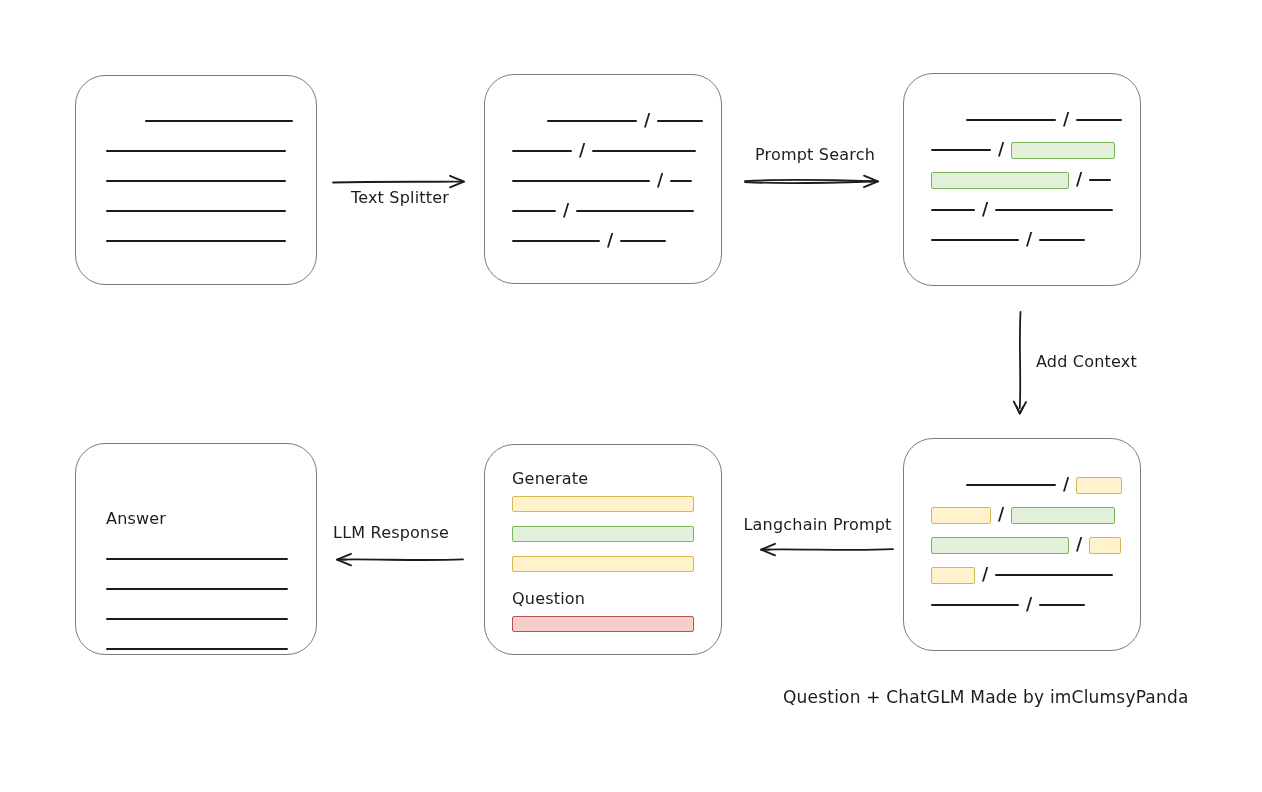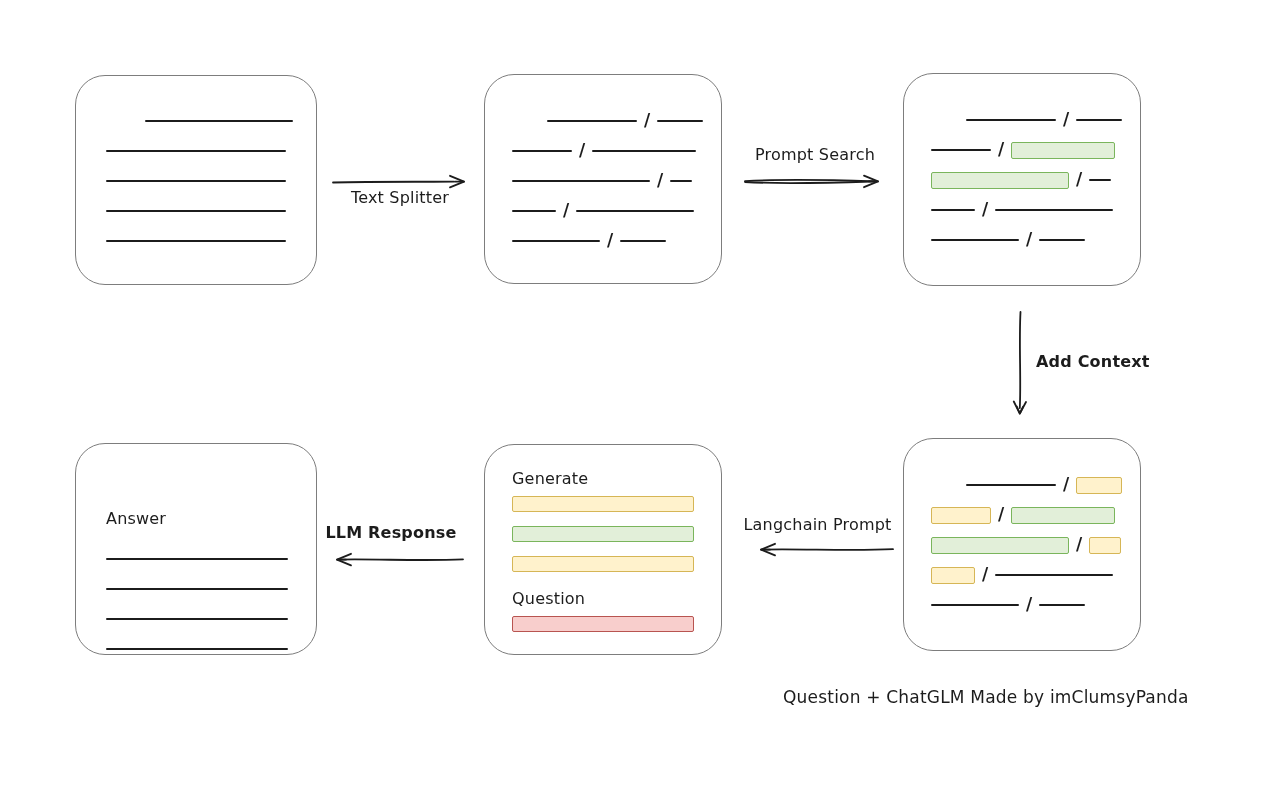--- a/index.html
+++ b/index.html
@@ -148,21 +148,21 @@
       </div>
   </div>
 
   <div class="arrow" style="left:1007px;top:309px;">
     <svg width="26" height="112" viewBox="0 0 26 112">
       <path d="M13.5 3 C 11.8 35, 14.2 70, 12.8 99"></path>
       <path d="M6.8 92.5 L12.8 104.5 L19 93"></path>
       <path d="M9.8 97.5 L12.8 104.5 L16 97.8"></path>
     </svg>
   </div>
-  <div class="arrow-label" style="left:1036px;top:352px;font-weight:bold;">Add Context</div>
+  <div class="arrow-label" style="left:1036px;top:352px;">Add Context</div>
 
   <div class="node" style="left:903px;top:438px;width:238px;height:213px;">
     <div class="rows">
         <div class="seg-row">
           <span class="seg seg-gap" style="width: 28px;"></span>
           <span class="seg seg-line" style="width: 90px;"></span>
           <span class="slash">/</span>
           <span class="seg seg-yellow" style="width: 46px;"></span>
         </div>
         <div class="seg-row">
@@ -212,21 +212,21 @@
     </div>
   </div>
 
   <div class="arrow" style="left:316px;top:547px;">
     <svg width="150" height="24" viewBox="0 0 150 24">
       <path d="M147 12.4 C 105 14.2, 60 11.8, 22 12.6"></path>
       <path d="M35 6.8 L21 12.6 L35 18.4"></path>
       <path d="M30 12.6 L21 12.6"></path>
     </svg>
   </div>
-  <div class="arrow-label" style="left:318px;top:523px;width:146px;font-weight:bold;">LLM Response</div>
+  <div class="arrow-label" style="left:318px;top:523px;width:146px;">LLM Response</div>
 
   <div class="node" style="left:75px;top:443px;width:242px;height:212px;">
     <div class="answer-content">
       <div class="node-label">Answer</div>
       <div class="rows answer-rows">
           <div class="seg-row">
             <span class="seg seg-line" style="width: 182px;"></span>
           </div>
           <div class="seg-row">
             <span class="seg seg-line" style="width: 182px;"></span>

